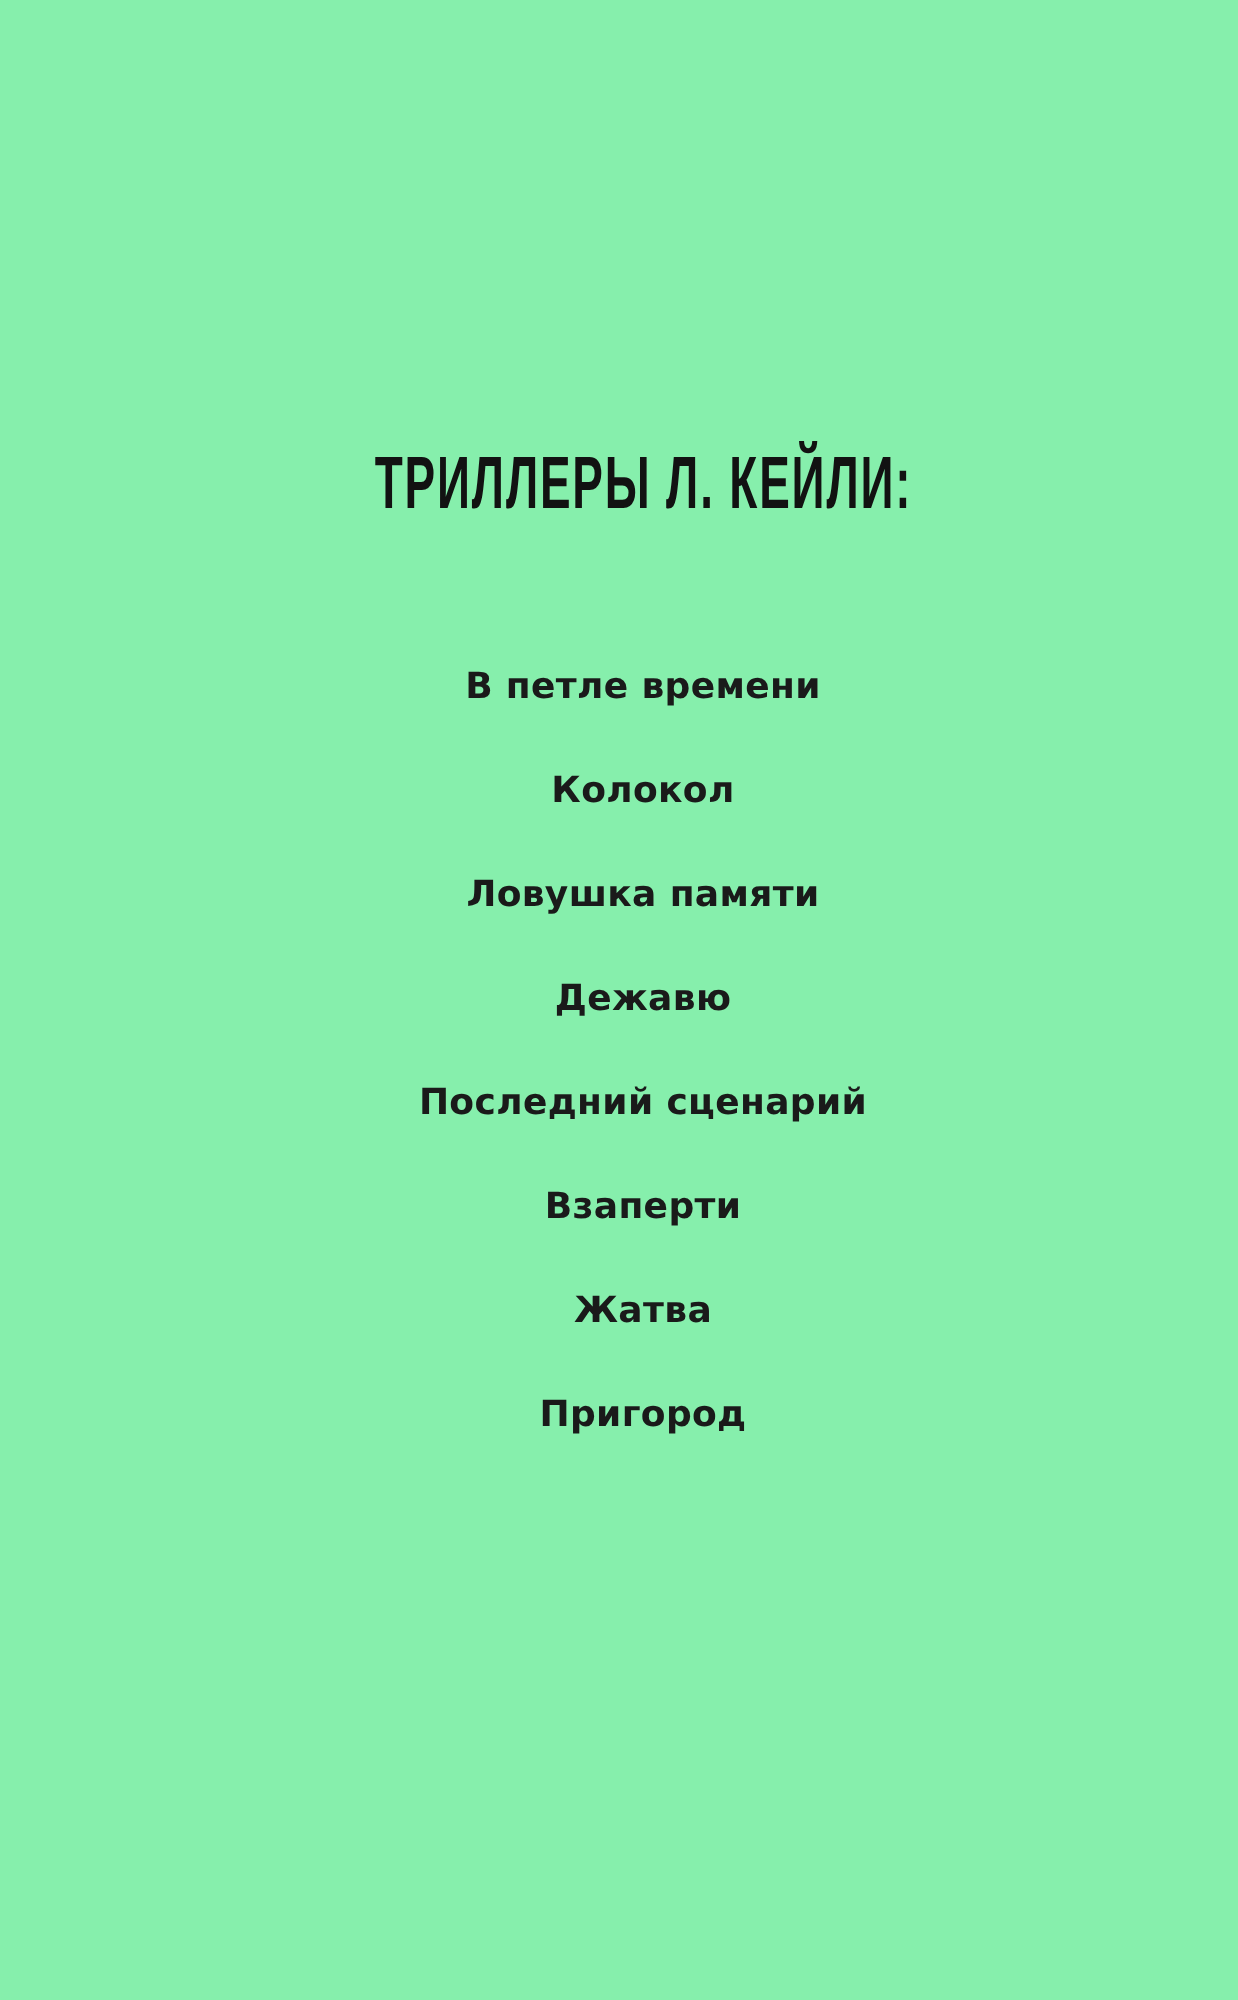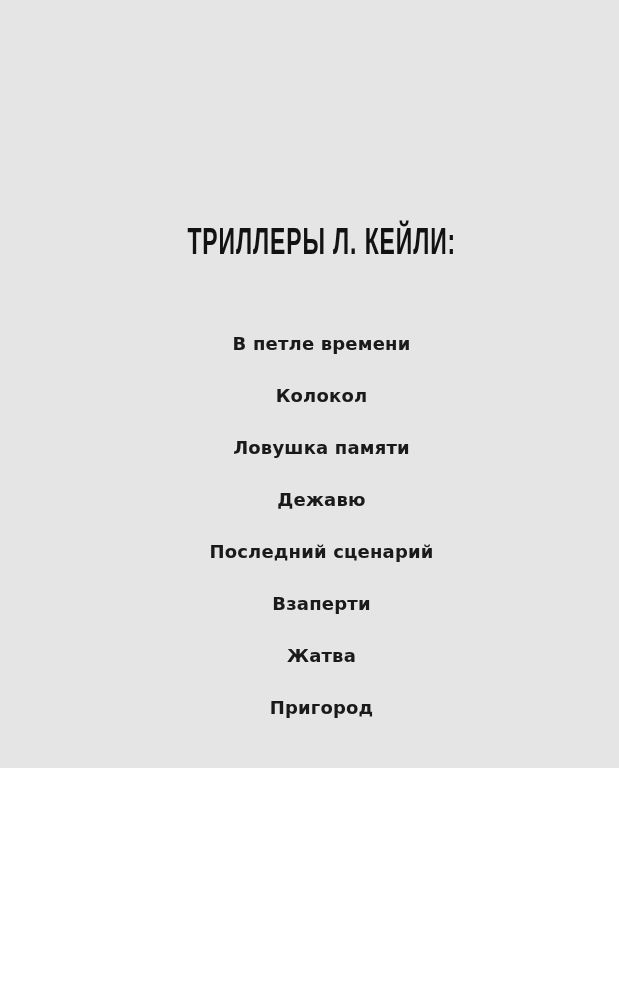--- a/index.html
+++ b/index.html
@@ -4,22 +4,22 @@
 <title>Триллеры Л. Кейли</title>
 <style>
   html, body {
     margin: 0;
     padding: 0;
     background: #ffffff;
   }
   .page {
     position: relative;
     width: 619px;
-    height: 768px;
-    background: #e5e5e5;
+    height: 1000px;
+    background: #86efac;
     overflow: hidden;
     font-family: "Liberation Sans", sans-serif;
     text-decoration: underline;
   }
   
   .content {
     position: absolute;
     left: 12px;
     top: 0;
     width: 619px;

